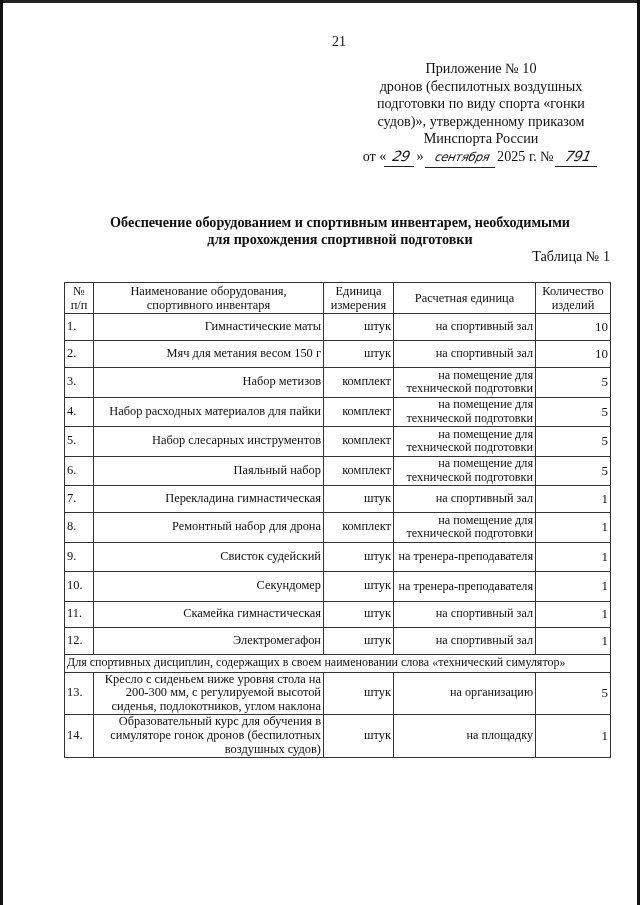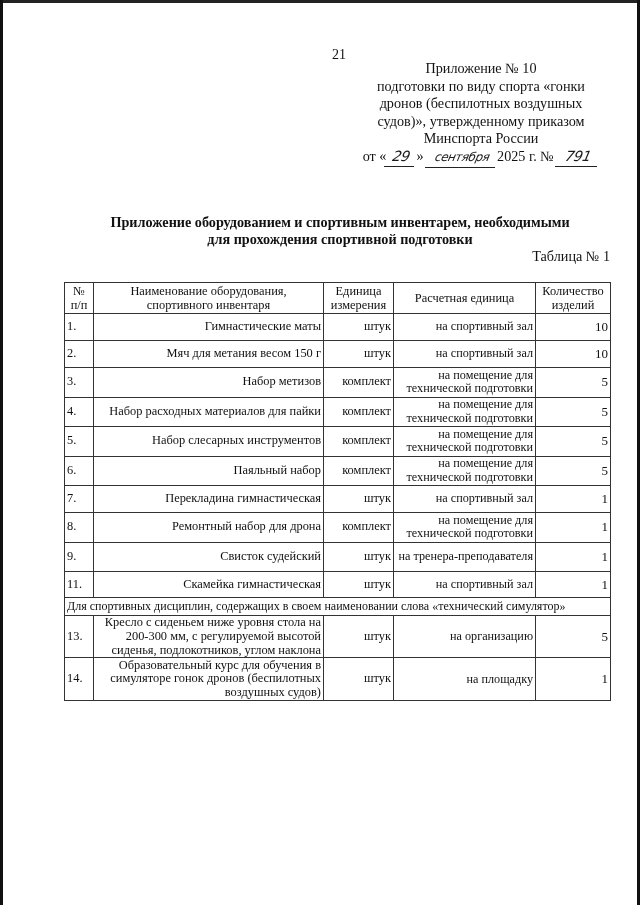--- a/index.html
+++ b/index.html
@@ -5,21 +5,21 @@
   html, body { margin: 0; padding: 0; }
   body {
     width: 640px; height: 905px; position: relative; overflow: hidden;
     background: #ffffff; color: #111;
     font-family: "Liberation Serif", "DejaVu Serif", serif;
   }
   .edge-left { position: absolute; left: 0; top: 0; width: 3px; height: 905px; background: #111; }
   .edge-right { position: absolute; left: 637px; top: 0; width: 3px; height: 905px; background: #111; }
   .edge-top { position: absolute; left: 0; top: 0; width: 640px; height: 3px; background: #222; }
 
-  .page-num { position: absolute; left: 332px; top: 47px; font-size: 14px; }
+  .page-num { position: absolute; left: 332px; top: 34px; font-size: 14px; }
 
   .appendix {
     position: absolute; left: 350px; top: 60px; width: 262px;
     text-align: center; font-size: 14.2px; line-height: 17.6px;
   }
   .appendix .line { display: block; white-space: nowrap; text-align: center; }
   .sig-line { display: block; white-space: nowrap; position: relative; }
   .hand {
     display: inline-block; font-family: "DejaVu Sans", sans-serif; font-style: italic;
     font-size: 14px; color: #1a1a1a; border-bottom: 1px solid #222; padding: 0 2px;
@@ -68,33 +68,33 @@
 <body>
 
 <div class="edge-top"></div>
 <div class="edge-left"></div>
 <div class="edge-right"></div>
 
 <div class="page-num">21</div>
 
 <div class="appendix">
   <span class="line">Приложение № 10</span>
+  <span class="line">дронов (беспилотных воздушных</span>
   <span class="line">подготовки по виду спорта «гонки</span>
-  <span class="line">дронов (беспилотных воздушных</span>
   <span class="line">судов)», утвержденному приказом</span>
   <span class="line">Минспорта России</span>
   <span class="sig-line">
     <span>от «</span><span class="hand day">29</span><span>»</span>
     <span class="hand month">сентября</span><span>2025 г. №</span>
     <span class="hand num">791</span>
   </span>
 </div>
 
 <div class="doc-title">
-  <div>Приложение оборудованием и спортивным инвентарем, необходимыми</div>
+  <div>Обеспечение оборудованием и спортивным инвентарем, необходимыми</div>
   <div>для прохождения спортивной подготовки</div>
 </div>
 
 <div class="table-label">Таблица № 1</div>
 
 <table class="equip">
   <colgroup>
     <col class="c-num">
       <col class="c-name">
       <col class="c-unit">
@@ -166,27 +166,41 @@
     <td class="calc">на помещение для технической подготовки</td>
     <td class="qty">1</td>
   </tr>
   <tr class="h29">
     <td class="num">9.</td>
     <td class="name">Свисток судейский</td>
     <td class="unit">штук</td>
     <td class="calc">на тренера-преподавателя</td>
     <td class="qty">1</td>
   </tr>
+  <tr class="h29">
+    <td class="num">10.</td>
+    <td class="name">Секундомер</td>
+    <td class="unit">штук</td>
+    <td class="calc">на тренера-преподавателя</td>
+    <td class="qty">1</td>
+  </tr>
   <tr class="h26">
     <td class="num">11.</td>
     <td class="name">Скамейка гимнастическая</td>
     <td class="unit">штук</td>
     <td class="calc">на спортивный зал</td>
     <td class="qty">1</td>
   </tr>
+  <tr class="h27">
+    <td class="num">12.</td>
+    <td class="name">Электромегафон</td>
+    <td class="unit">штук</td>
+    <td class="calc">на спортивный зал</td>
+    <td class="qty">1</td>
+  </tr>
 
   <tr class="h18">
     <td class="section" colspan="5">Для спортивных дисциплин, содержащих в своем наименовании слова «технический симулятор»</td>
   </tr>
 
   <tr class="h41">
     <td class="num" style="vertical-align:middle">13.</td>
     <td class="name multi">Кресло с сиденьем ниже уровня стола на 200-300 мм, с регулируемой высотой сиденья, подлокотников, углом наклона</td>
     <td class="unit">штук</td>
     <td class="calc">на организацию</td>

